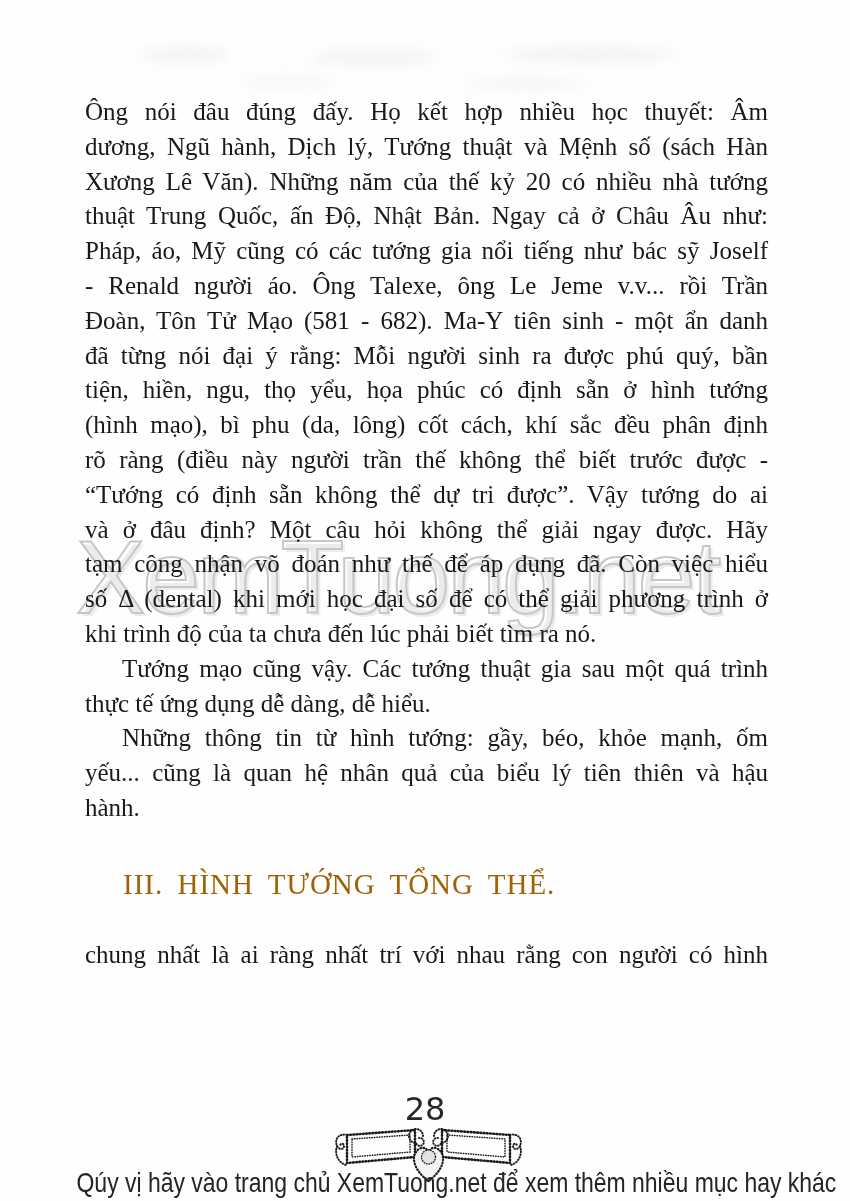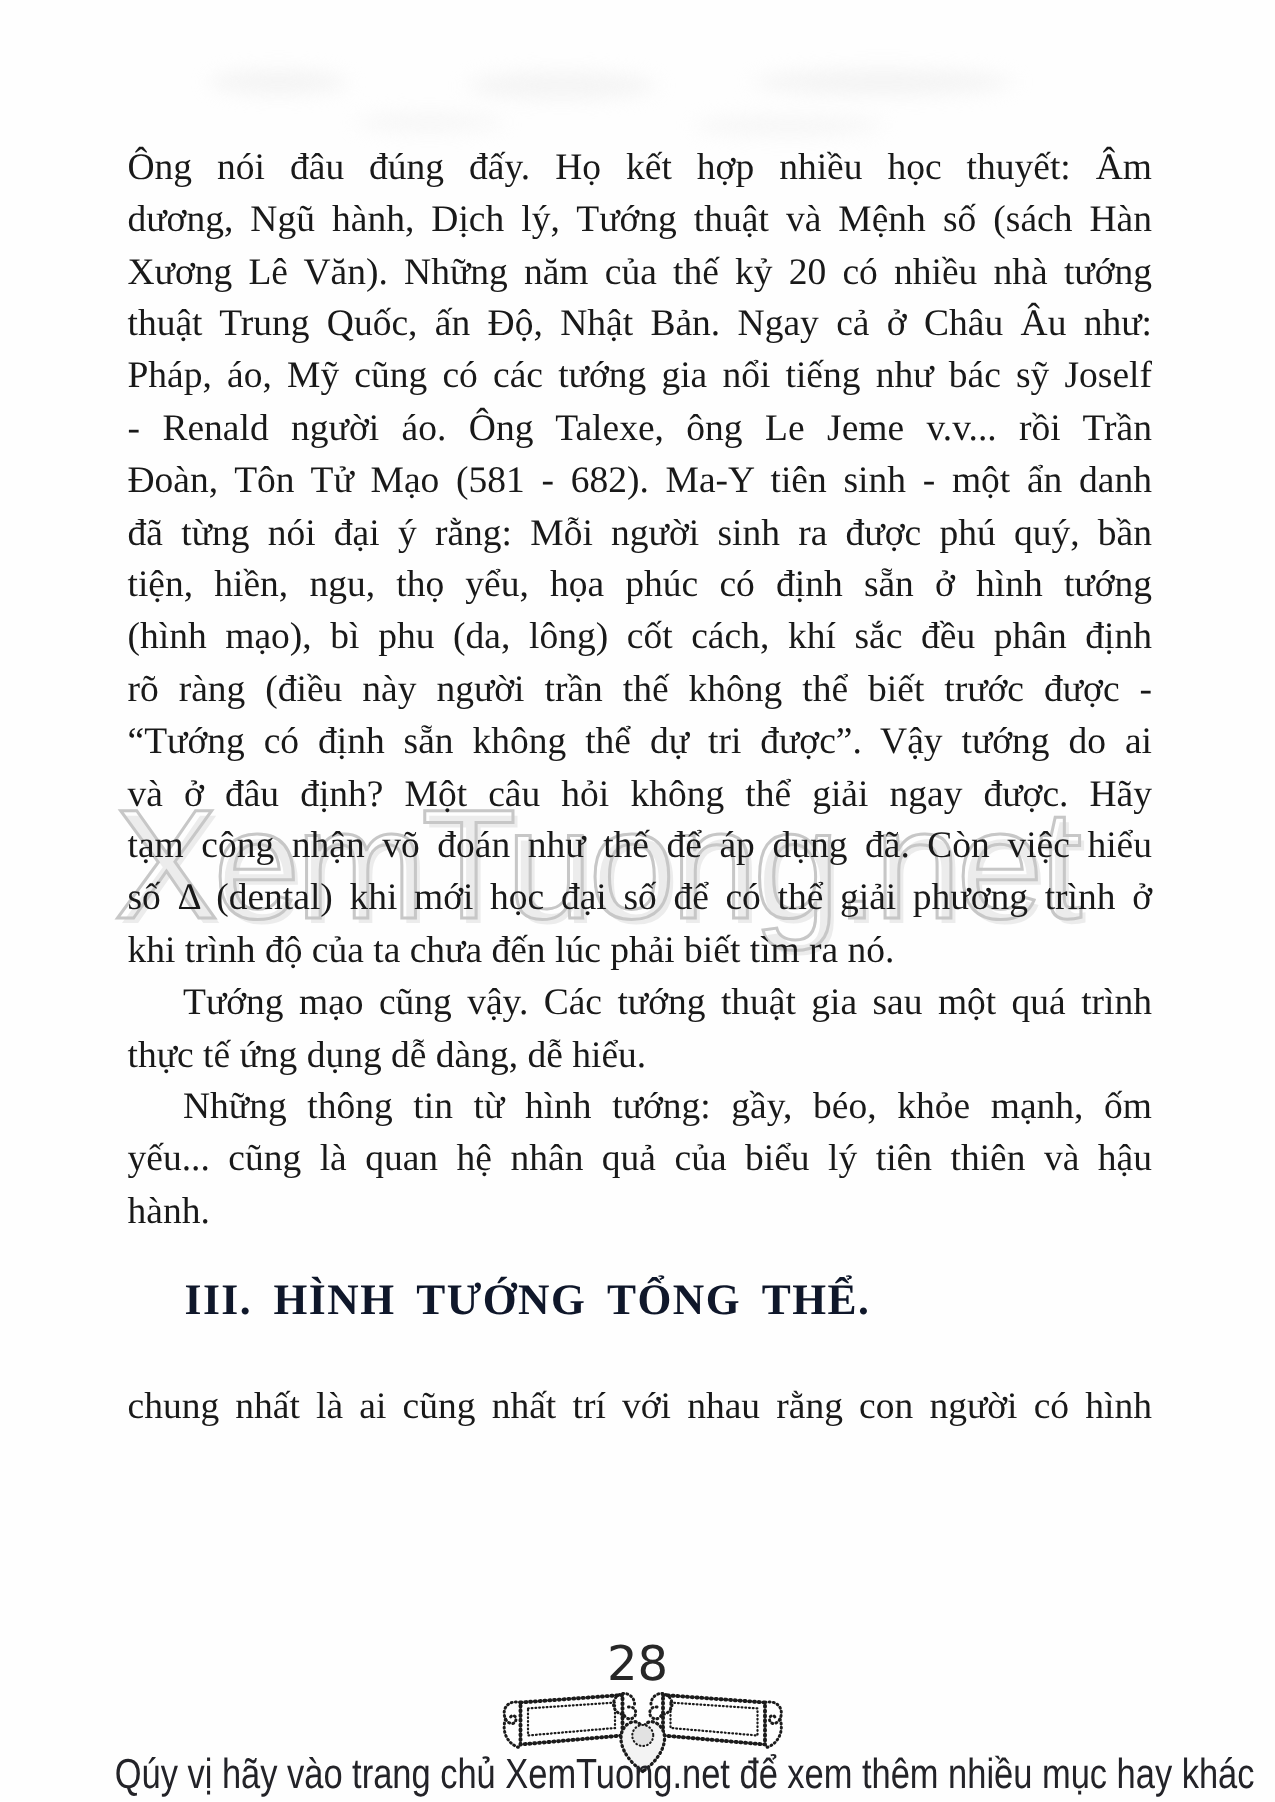--- a/index.html
+++ b/index.html
@@ -35,23 +35,23 @@
     position:absolute;left:85px;top:95px;width:683px;z-index:1;
     color:#191919;
   }
   .line{
     font-size:25px;line-height:34.8px;
     text-align:justify;text-align-last:justify;
   }
   .line.no-just{text-align-last:left;}
   .line.indent{text-indent:37px;}
   .heading{
-    margin-top:25px;margin-bottom:37px;padding-left:38px;
-    font-weight:bold;font-size:29px;letter-spacing:1px;word-spacing:6px;
-    color:#0f172a;white-space:nowrap;
+    margin-top:42px;margin-bottom:37px;padding-left:38px;
+    font-weight:normal;font-size:29px;letter-spacing:1px;word-spacing:6px;
+    color:#a16207;white-space:nowrap;
   }
   .page-number{
     position:absolute;top:1090px;left:0;width:850px;text-align:center;
     font-family:"DejaVu Sans",sans-serif;font-size:32px;color:#272727;z-index:1;
   }
   .ornament{position:absolute;top:1119px;left:331px;z-index:1;}
   .footer{
     position:absolute;bottom:2px;left:0;width:850px;text-align:center;
     font-family:"Liberation Sans",sans-serif;font-size:28px;color:#232328;
     white-space:nowrap;transform:scaleX(0.82);transform-origin:50% 50%;z-index:2;
@@ -89,21 +89,21 @@
         <div class="line indent">Tướng mạo cũng vậy. Các tướng thuật gia sau một quá trình</div>
         <div class="line no-just">thực tế ứng dụng dễ dàng, dễ hiểu.</div>
       </div>
       <div class="para">
         <div class="line indent">Những thông tin từ hình tướng: gầy, béo, khỏe mạnh, ốm</div>
         <div class="line">yếu... cũng là quan hệ nhân quả của biểu lý tiên thiên và hậu</div>
         <div class="line no-just">hành.</div>
       </div>
       <div class="heading">III. HÌNH TƯỚNG TỔNG THỂ.</div>
       <div class="para">
-        <div class="line">chung nhất là ai cũng nhất trí với nhau rằng con người có hình</div>
+        <div class="line">chung nhất là ai ràng nhất trí với nhau rằng con người có hình</div>
       </div>
     </div>
 
   <div class="page-number">28</div>
 
   <div class="ornament">
     <svg width="195" height="68" viewBox="0 0 195 68" xmlns="http://www.w3.org/2000/svg">
       <g stroke="#1b1b1b" fill="none" stroke-linecap="round">
 
         <path d="M16,16 L84,11 L84,38 L16,44 Z" stroke-width="2.6" stroke-dasharray="0.7 2.5"></path>

